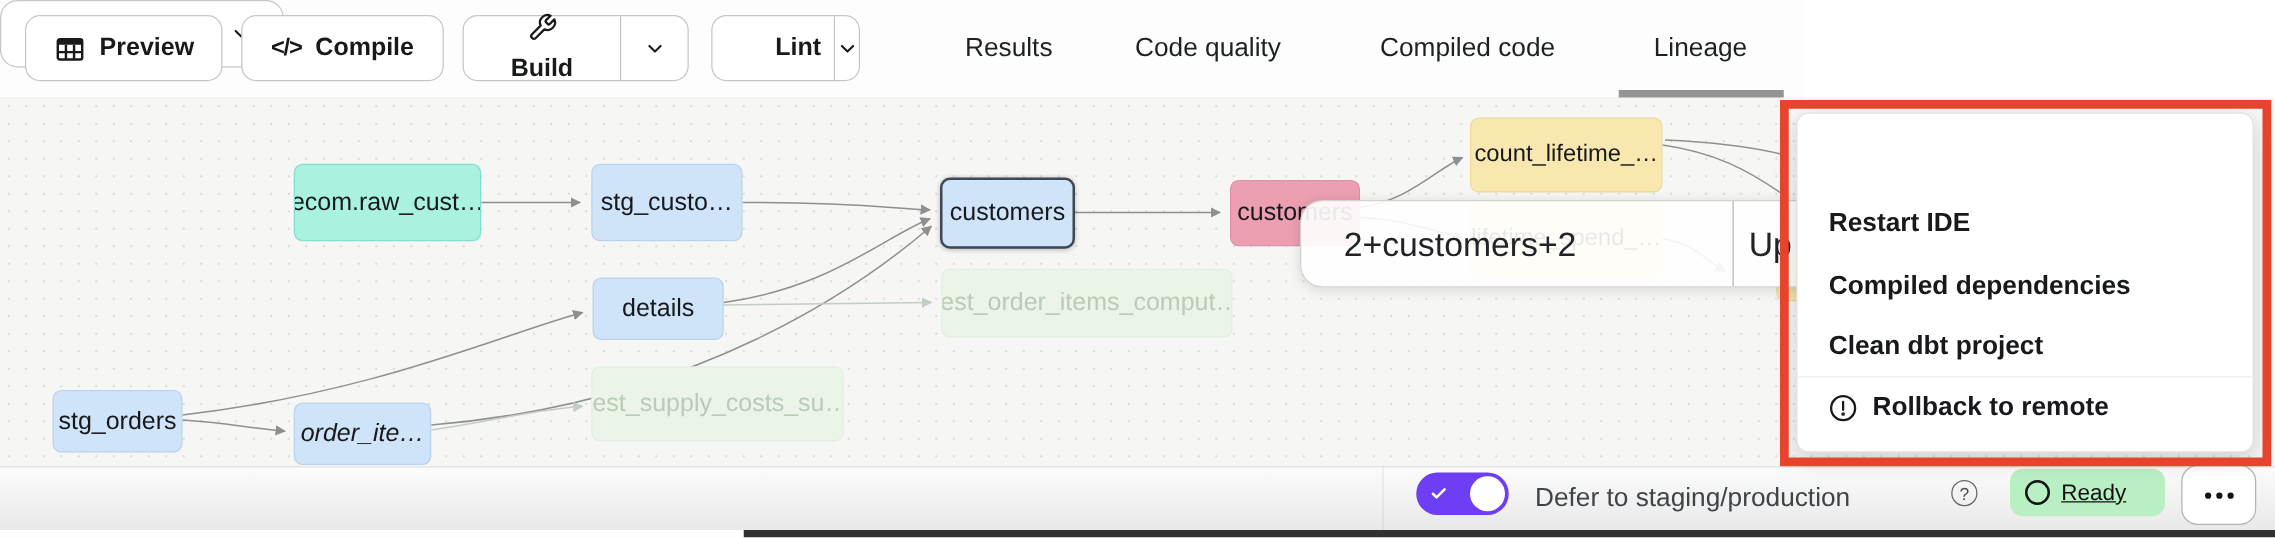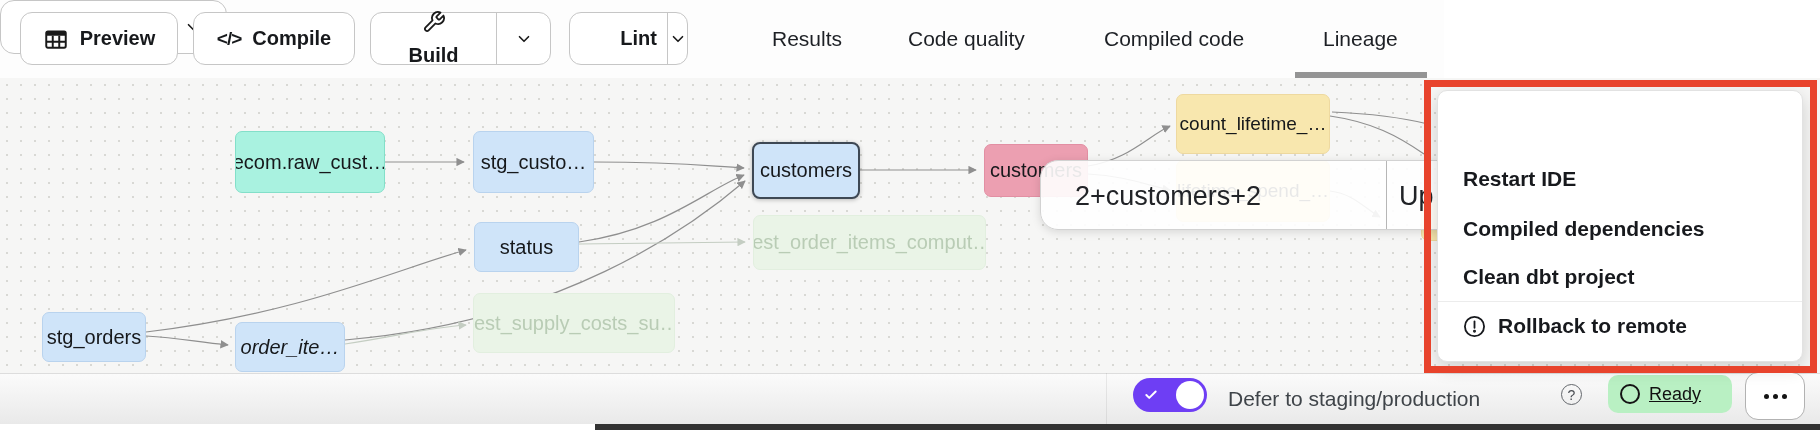--- a/index.html
+++ b/index.html
@@ -196,21 +196,21 @@
 
   <div class="node source" style="left:235px;top:53px;width:150px;height:62px;">ecom.raw_cust…</div>
   <div class="node model" style="left:473px;top:53px;width:121px;height:62px;">stg_custo…</div>
   <div class="node model selected" style="left:752px;top:64px;width:108px;height:57px;">customers</div>
   <div class="node focus" style="left:984px;top:66px;width:104px;height:53px;">customers</div>
   <div class="node metric" style="left:1176px;top:16px;width:154px;height:60px;">count_lifetime_…</div>
   <div class="node metric" style="left:1176px;top:82px;width:154px;height:62px;">lifetime_spend_…</div>
   <div class="node metric left-align" style="left:1388px;top:122px;width:90px;height:41px;">ave</div>
   <div class="node test" style="left:753px;top:137px;width:233px;height:55px;">test_order_items_comput…</div>
   <div class="node test" style="left:473px;top:215px;width:202px;height:60px;">test_supply_costs_su…</div>
-  <div class="node model" style="left:474px;top:144px;width:105px;height:50px;">status</div>
+  <div class="node model" style="left:474px;top:144px;width:105px;height:50px;">details</div>
   <div class="node model" style="left:42px;top:234px;width:104px;height:50px;">stg_orders</div>
   <div class="node model" style="left:235px;top:244px;width:110px;height:50px;font-style:italic;">order_ite…</div>
 
   <div class="selector-box abs">
     <span class="value">2+customers+2</span>
     <span class="vdiv"></span>
     <span class="update">Up</span>
   </div>
 </div>
 

